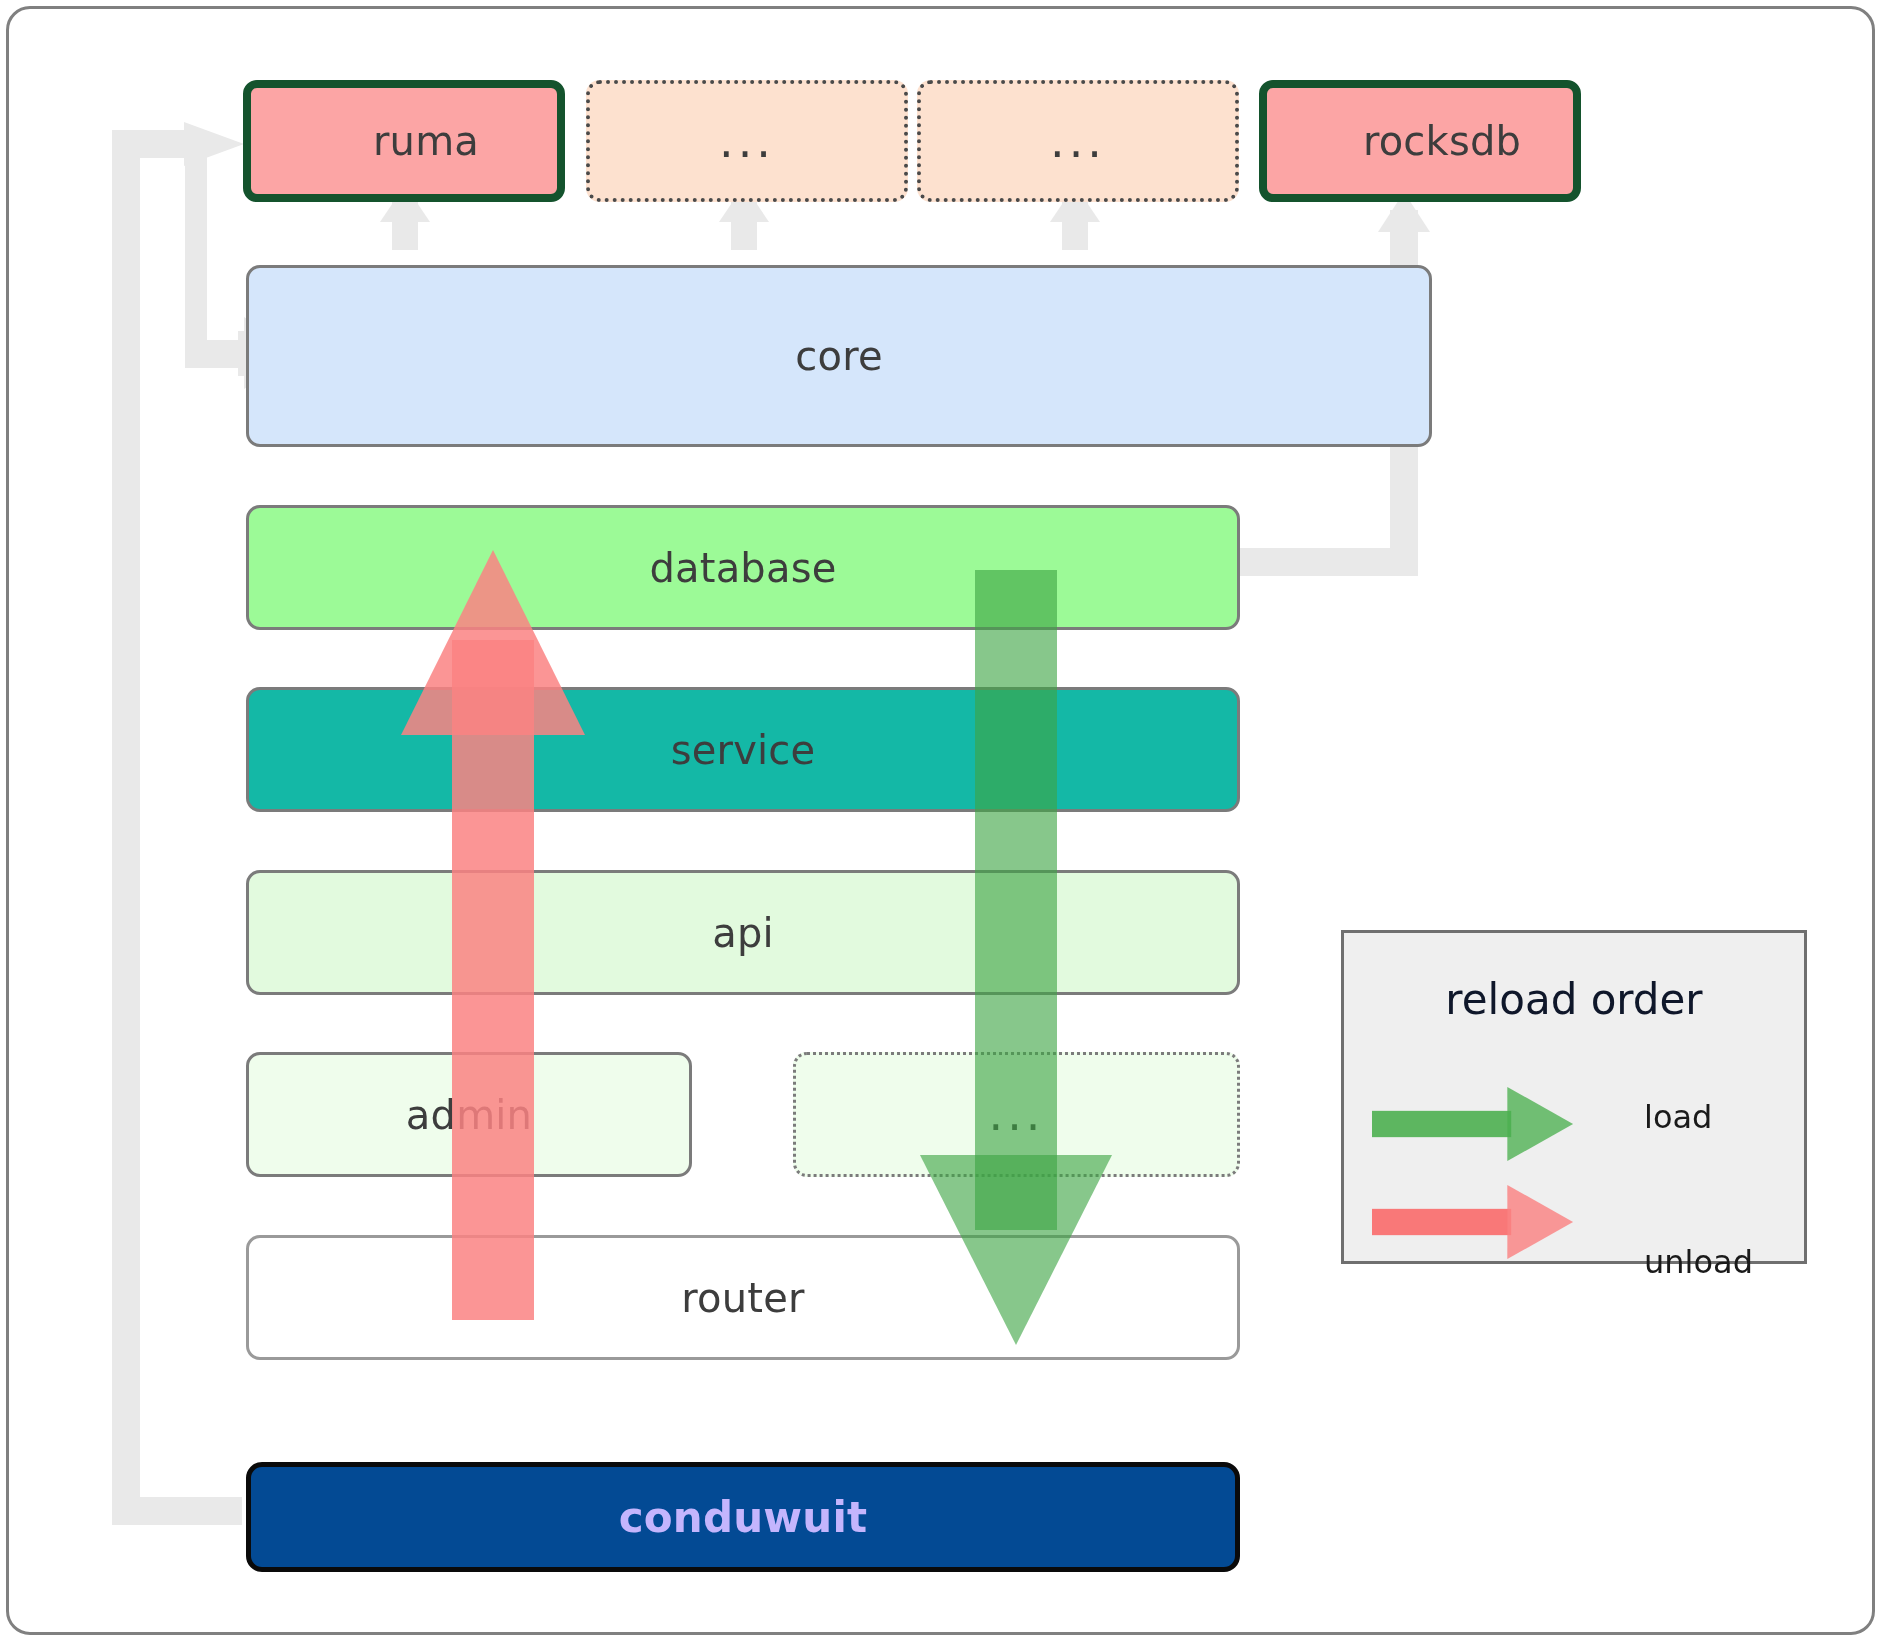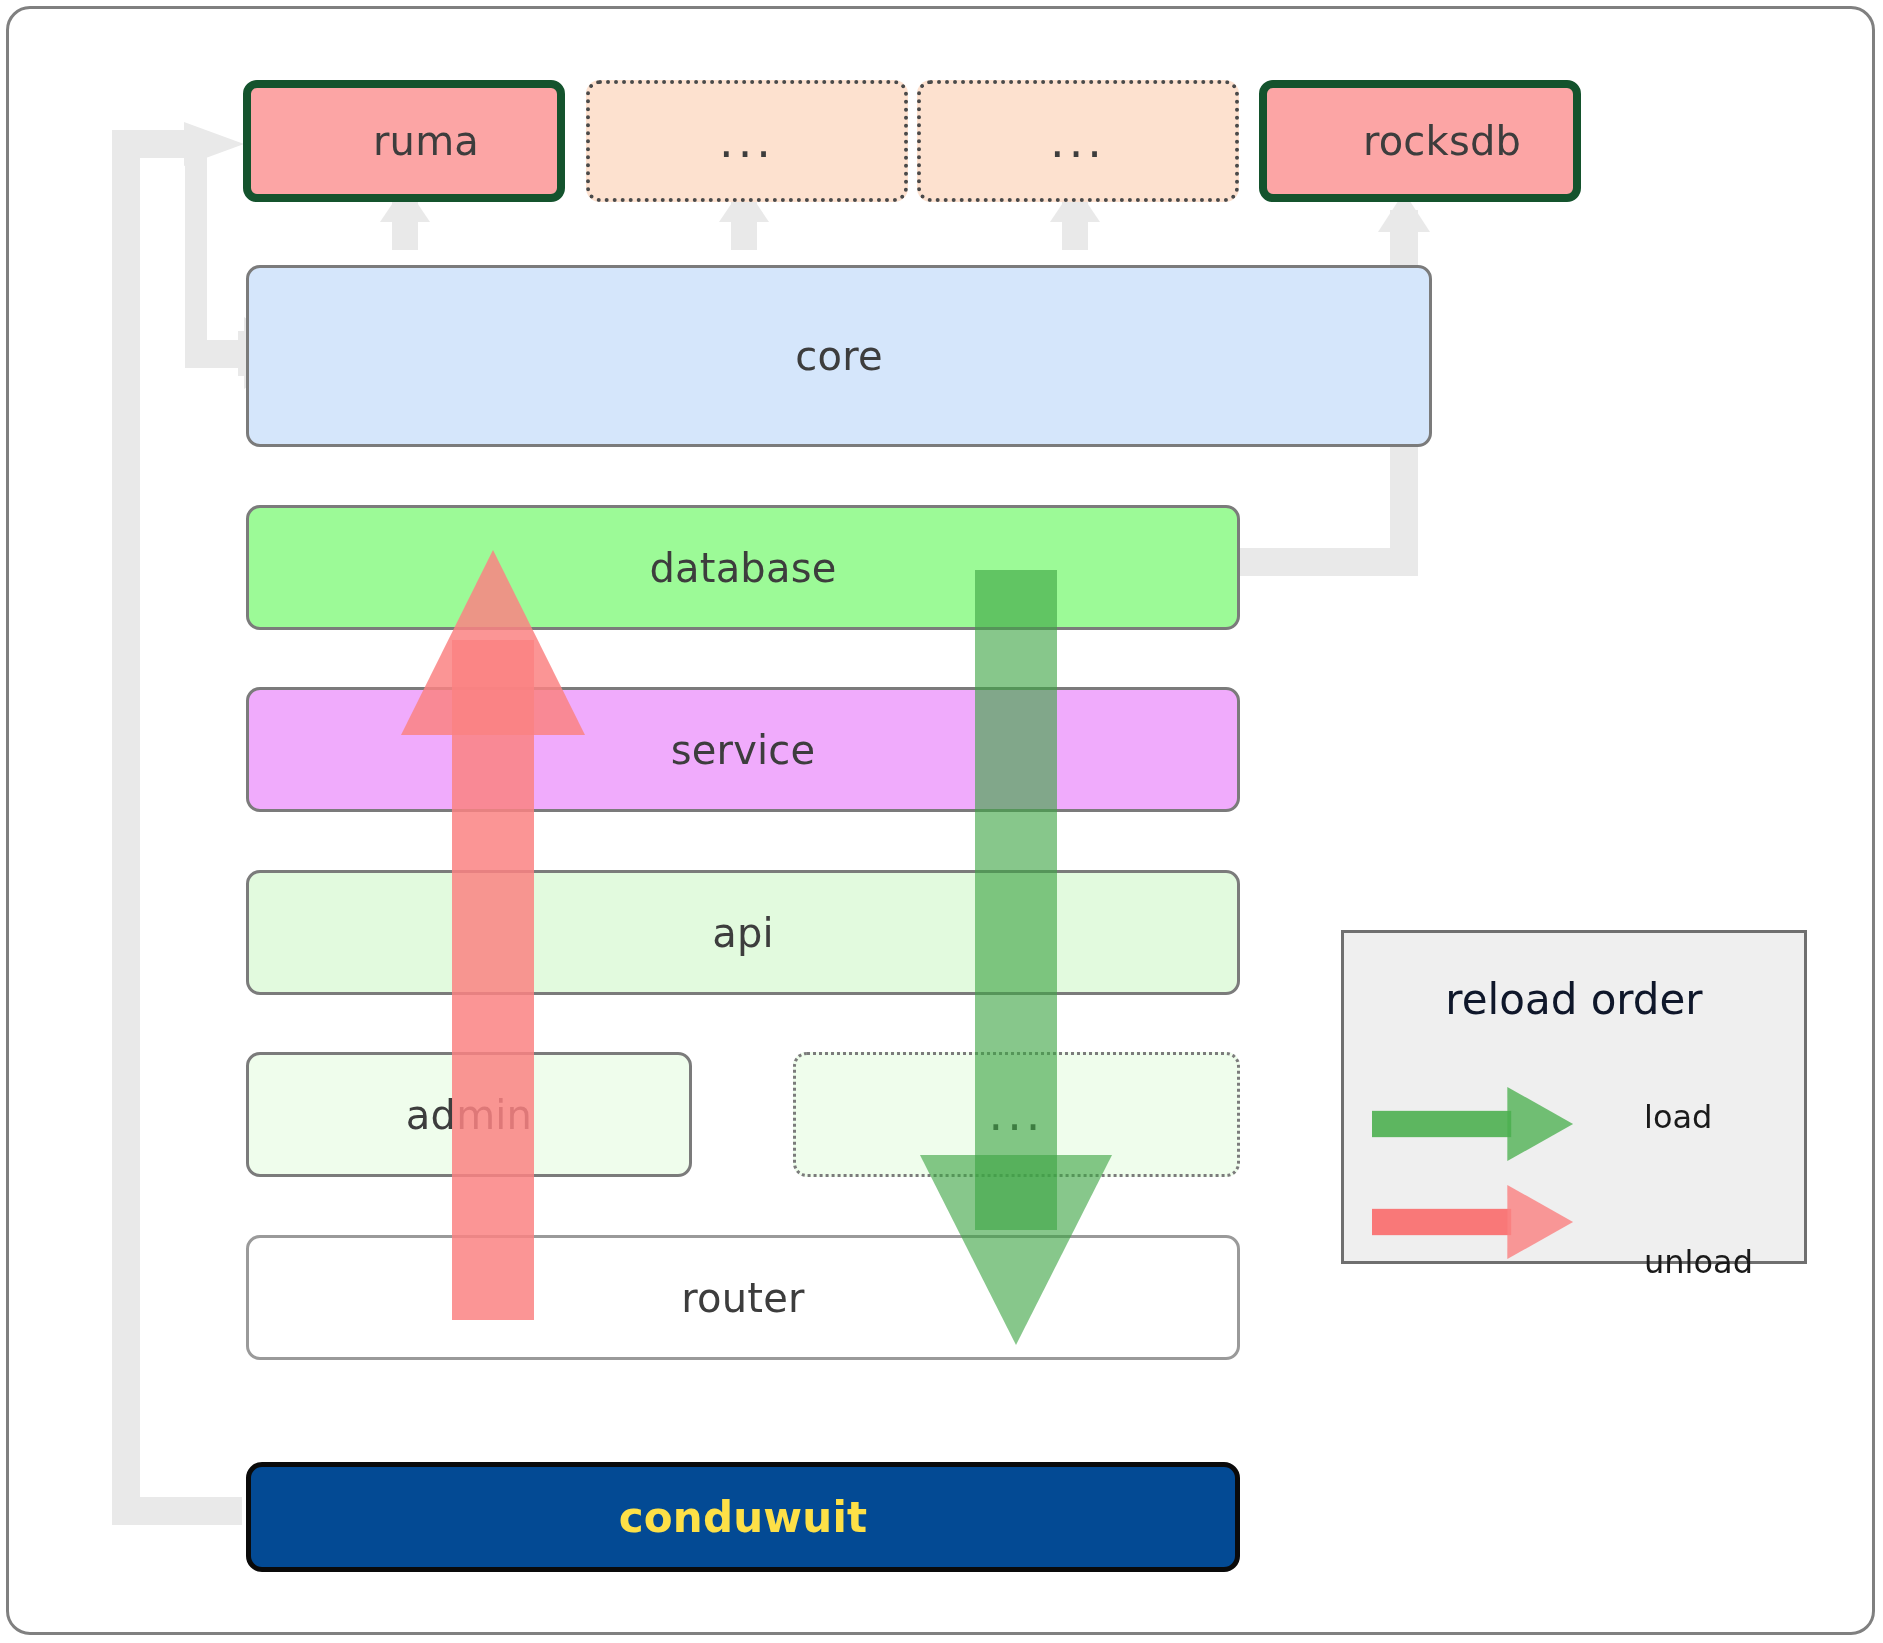--- a/index.html
+++ b/index.html
@@ -26,29 +26,29 @@
 
   
   .dep-solid{background:#fca5a5;border:8px solid #14532d;padding-left:44px;}
   .dep-dotted{background:#fde1cf;border:4px dotted #4a4a4a;}
 
   
   .core{background:#d5e6fb;border:3px solid #7b7b7b;}
 
   
   .l-database{background:#9cfa97;border:3px solid #7b7b7b;}
-  .l-service{background:#f0abfc;border:3px solid #7b7b7b;}
+  .l-service{background:#14b8a6;border:3px solid #7b7b7b;}
   .l-api{background:#e2fade;border:3px solid #7b7b7b;}
   .l-admin{background:#effdec;border:3px solid #7b7b7b;}
   .l-dots{background:#effdec;border:3px dotted #7b7b7b;}
   .l-router{background:#ffffff;border:3px solid #9a9a9a;}
 
   .conduwuit{
     background:#034a94;border:5px solid #0a0a0a;border-radius:16px;
-    color:#fde047;font-weight:bold;font-size:42px;
+    color:#c4b5fd;font-weight:bold;font-size:42px;
   }
 
   .dots-glyph{font-size:46px;line-height:.4;letter-spacing:4px;color:#3d3d3d;}
 
   
   .conn{position:absolute;left:0;top:0;width:1883px;height:1643px;pointer-events:none;}
 
   
   .arrows{position:absolute;left:0;top:0;width:1883px;height:1643px;pointer-events:none;}
 

